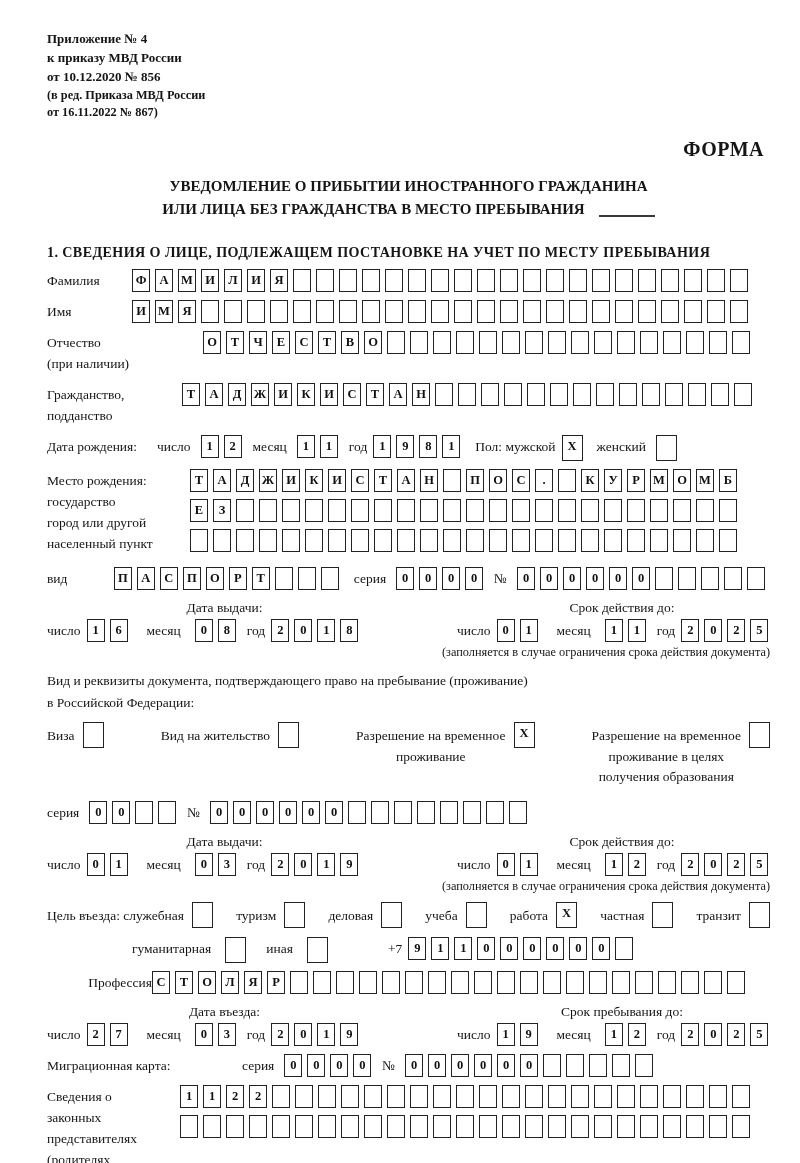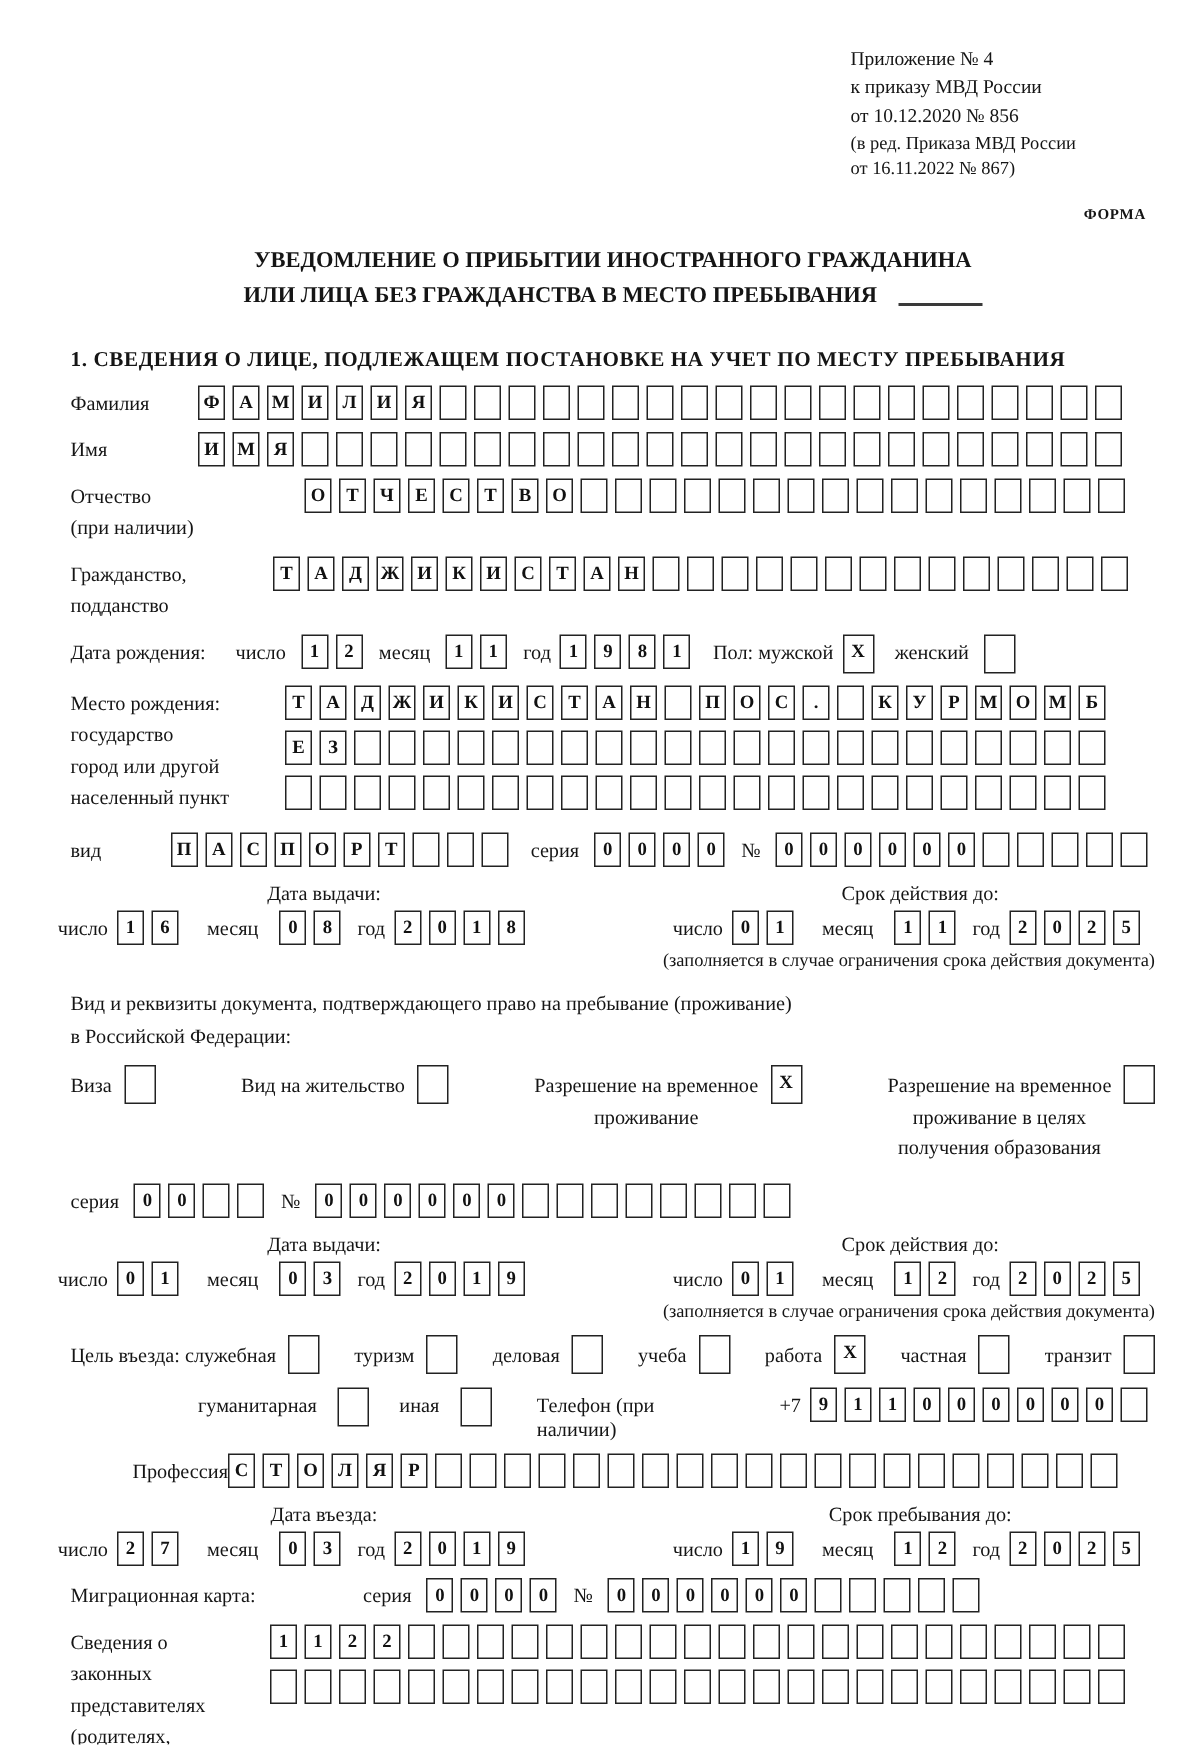--- a/index.html
+++ b/index.html
@@ -6,24 +6,24 @@
   html,body { background:#ffffff; }
   body {
     width:800px; height:1163px; overflow:hidden;
     color:#151515;
     font-family:"Liberation Serif","DejaVu Serif",serif;
     font-size:13.5px;
   }
   .page { padding:30px 30px 0 47px; }
 
   
-  .hdr { margin-left:520px; line-height:1.45; }
+  .hdr { line-height:1.45;font-weight:bold; }
   .hdr .l { font-size:13px; }
   .hdr .s { font-size:12.3px; }
-  .form-label { text-align:right; font-weight:bold; font-size:10px; margin:16px 6px 0 0; letter-spacing:0.5px; }
+  .form-label { text-align:right; font-weight:bold; font-size:20px; margin:16px 6px 0 0; letter-spacing:0.5px; }
 
   .title { text-align:center; font-weight:bold; font-size:15px; line-height:1.5; margin-top:14px; }
   .blank-line { display:inline-block; width:56px; border-bottom:2px solid #3a3a3a; margin-left:14px; transform:translateY(3px); }
 
   .sec-heading { font-weight:bold; font-size:14.1px; letter-spacing:0.4px; margin-top:24px; white-space:nowrap; }
 
   
   .cells { white-space:nowrap; display:inline-block; line-height:0; }
   .cell {
     display:inline-block; width:18px; height:23px;
@@ -45,21 +45,21 @@
   .stack > .cells { display:block; margin-bottom:7px; }
 
   .inline-lbl { padding-top:4px; }
   .gap6 { width:6px; flex:none; } .gap10 { width:10px; flex:none; }
   .gap14 { width:14px; flex:none; } .gap20 { width:20px; flex:none; }
   .gap30 { width:30px; flex:none; }
 
   .center-bold { text-align:center; font-weight:bold; margin-top:10px; }
 
   
-  .dates { display:flex; margin-top:10px;justify-content:center; }
+  .dates { display:flex; margin-top:10px; }
   .dcol { width:355px; flex:none; }
   .dcol.right { margin-left:55px; width:330px; }
   .dhead { text-align:center; margin-bottom:3px; }
   .dvals { display:flex; align-items:flex-start; }
   .dvals .inline-lbl { padding-top:4px; }
   .note { font-size:12.3px; text-align:right; margin-top:3px; }
 
   .para { margin-top:10px; line-height:1.65; }
 
   .cbrow { display:flex; justify-content:space-between; align-items:flex-start; margin-top:8px; }
@@ -304,21 +304,20 @@
 
   <div class="goal2">
     <div class="inline-lbl">гуманитарная</div>
       <div class="gap14"></div>
     <span class="cells cbgrid"><span class="cell"></span></span>
       <div class="gap20"></div>
     <div class="inline-lbl">иная</div>
       <div class="gap14"></div>
     <span class="cells cbgrid"><span class="cell"></span></span>
       <div class="gap30"></div>
-    <div class="inline-lbl">Телефон (при наличии)</div>
       <div class="gap30"></div>
     <div class="inline-lbl">+7</div>
       <div class="gap6"></div>
     <span class="cells"><span class="cell">9</span><span class="cell">1</span><span class="cell">1</span><span class="cell">0</span><span class="cell">0</span><span class="cell">0</span><span class="cell">0</span><span class="cell">0</span><span class="cell">0</span><span class="cell"></span></span>
   </div>
 
   <div class="row">
     <div class="lbl w105">Профессия</div>
     <span class="cells"><span class="cell">С</span><span class="cell">Т</span><span class="cell">О</span><span class="cell">Л</span><span class="cell">Я</span><span class="cell">Р</span><span class="cell"></span><span class="cell"></span><span class="cell"></span><span class="cell"></span><span class="cell"></span><span class="cell"></span><span class="cell"></span><span class="cell"></span><span class="cell"></span><span class="cell"></span><span class="cell"></span><span class="cell"></span><span class="cell"></span><span class="cell"></span><span class="cell"></span><span class="cell"></span><span class="cell"></span><span class="cell"></span><span class="cell"></span><span class="cell"></span></span>
   </div>

